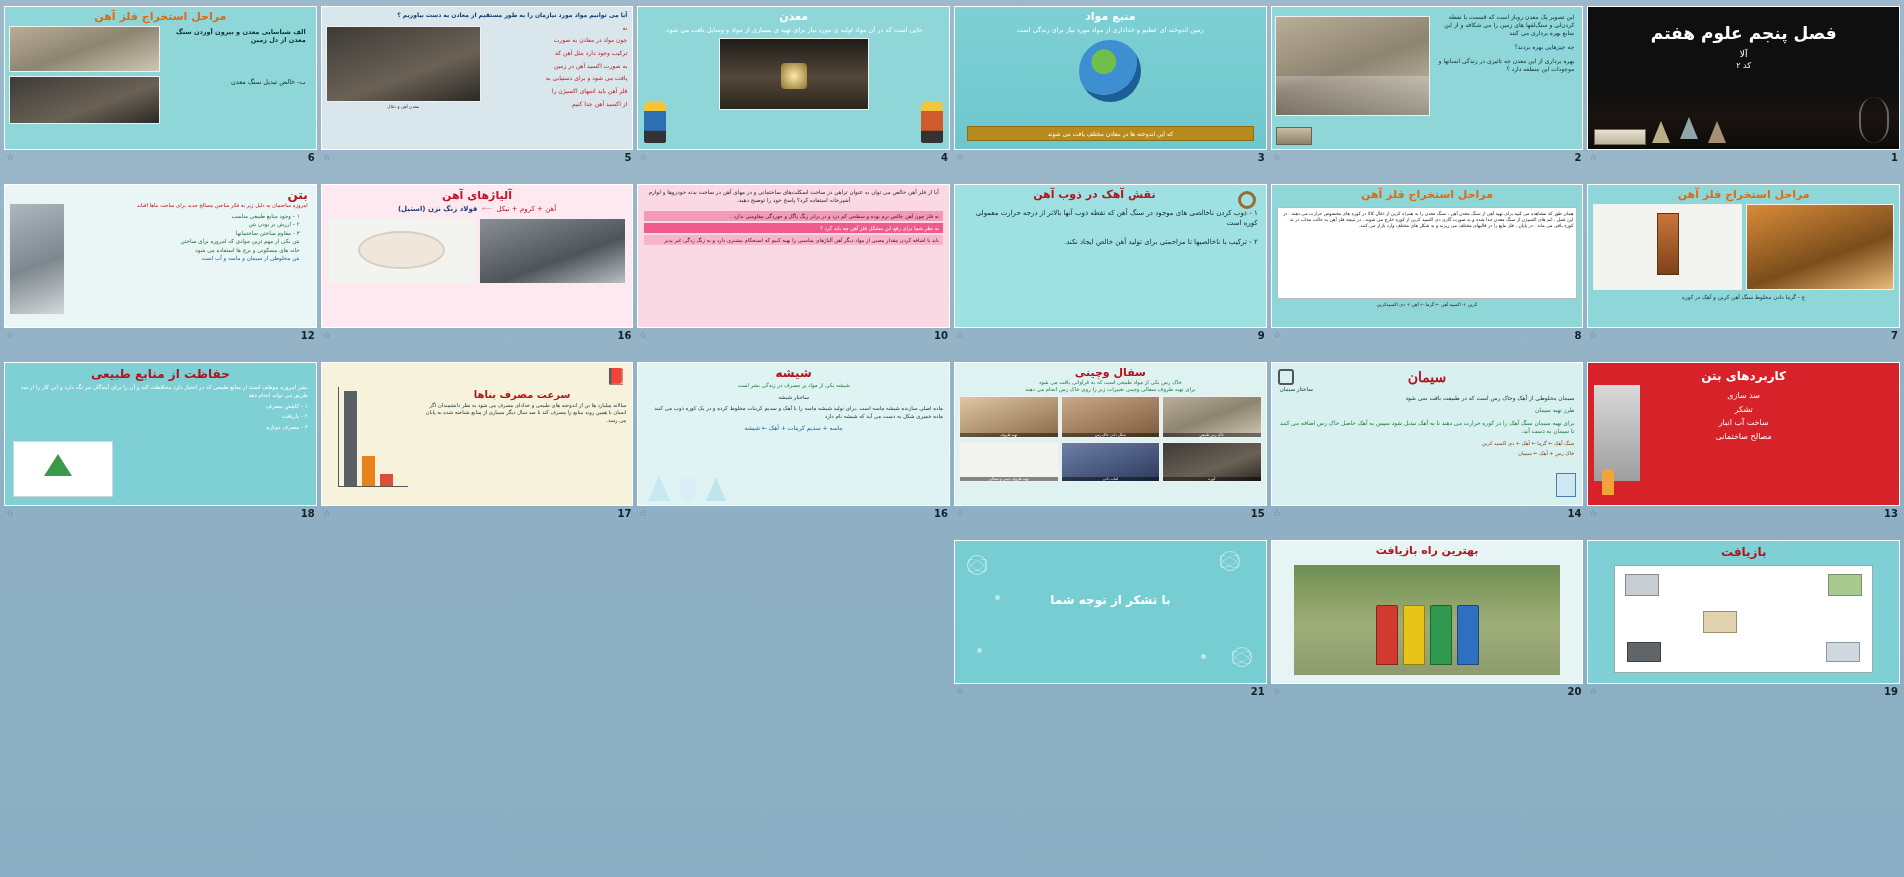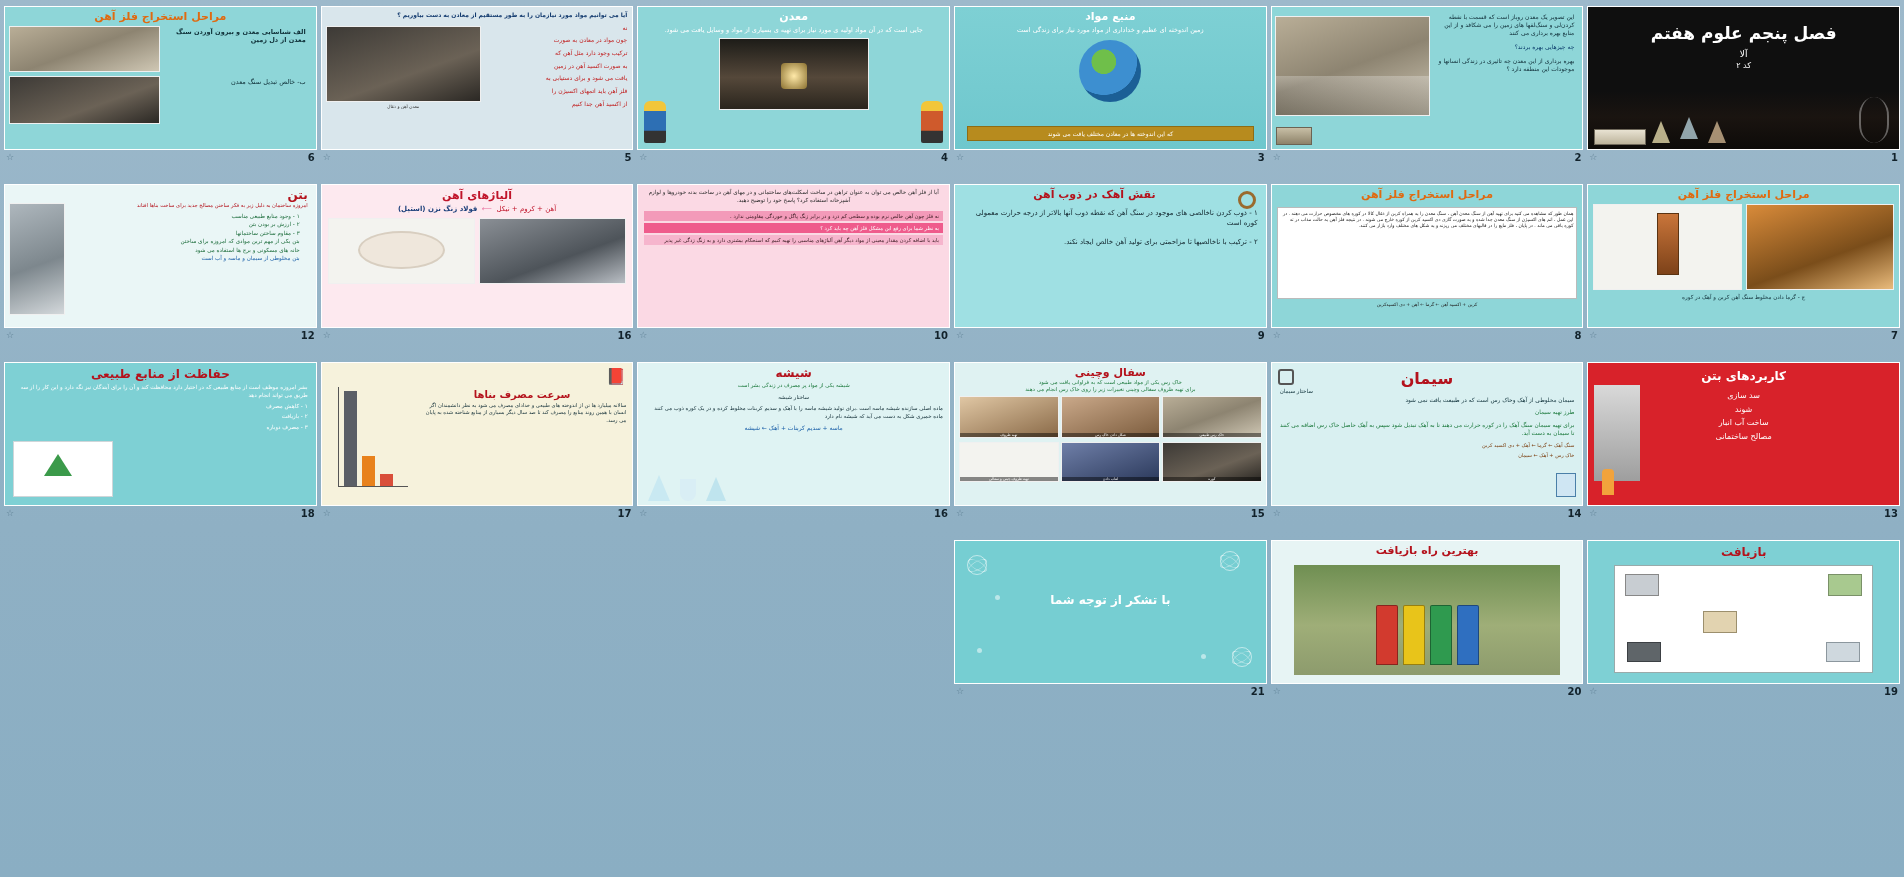--- a/index.html
+++ b/index.html
@@ -156,21 +156,21 @@
   .s12 .t { color: #b4121c; font-weight: bold; text-align: right; font-size: 12px; padding: 3px 8px 0; }
   .s12 ul { margin: 2px 6px 0 60px; padding: 0 10px 0 0; font-size: 5.6px; color: #1d6d3c; line-height: 1.5; }
 
   
   .s13 { background: #d8222a; }
   .s13 .t { color: #fff; font-weight: bold; font-size: 12px; text-align: center; padding: 6px; }
   .s13 .li { color: #fff; font-size: 8px; text-align: center; line-height: 1.7; }
 
   
   .s14 { background: #d9f0f1; }
-  .s14 .t { color: #b4121c; font-weight: bold; text-align: center; font-size: 16px; padding-top: 6px; }
+  .s14 .t { color: #b4121c; font-weight: bold; text-align: center; font-size: 14px; padding-top: 6px; font-family: Liberation Serif, serif; }
   .s14 .p { font-size: 5.8px; line-height: 1.45; padding: 2px 8px; color: #12343d; }
   .s14 .p.green { color: #1d7a3e; }
   .s14 .eqbox { display: flex; gap: 4px; padding: 2px 8px; font-size: 5px; color: #7a3c0d; }
 
   
   .s15 { background: #dff2f2; }
   .s15 .t { color: #b4121c; font-weight: bold; text-align: center; font-size: 11px; padding-top: 3px; }
   .s15 .s { color: #1d7a3e; font-size: 5.4px; text-align: center; line-height: 1.35; }
   .s15 .imgrow { display: grid; grid-template-columns: repeat(3,1fr); gap: 2px; padding: 2px 4px; }
   .s15 .cap { font-size: 3.6px; color: #fff; background: rgba(0,0,0,.45); position: absolute; bottom: 0; left: 0; right: 0; text-align: center; }
@@ -434,21 +434,21 @@
         <span class="num">12</span>
       </div>
     </div>
 
     <div class="cell">
       <div class="slide s13">
         <div style="position:absolute;left:6px;top:22px;width:46px;height:96px;background:linear-gradient(180deg,#d9d9d9,#9e9e9e);"></div>
         <div style="position:absolute;left:14px;bottom:10px;width:12px;height:26px;background:#f2a33c;border-radius:4px 4px 0 0;"></div>
         <div class="t">کاربردهای بتن</div>
         <div class="li">سد سازی</div>
-        <div class="li">شوند</div>
+        <div class="li">تشکر</div>
         <div class="li">ساخت آب انبار</div>
         <div class="li">مصالح ساختمانی</div>
       </div>
       <div class="slide-meta">
         <span class="star">☆</span>
         <span class="num">13</span>
       </div>
     </div>
 
     <div class="cell">

